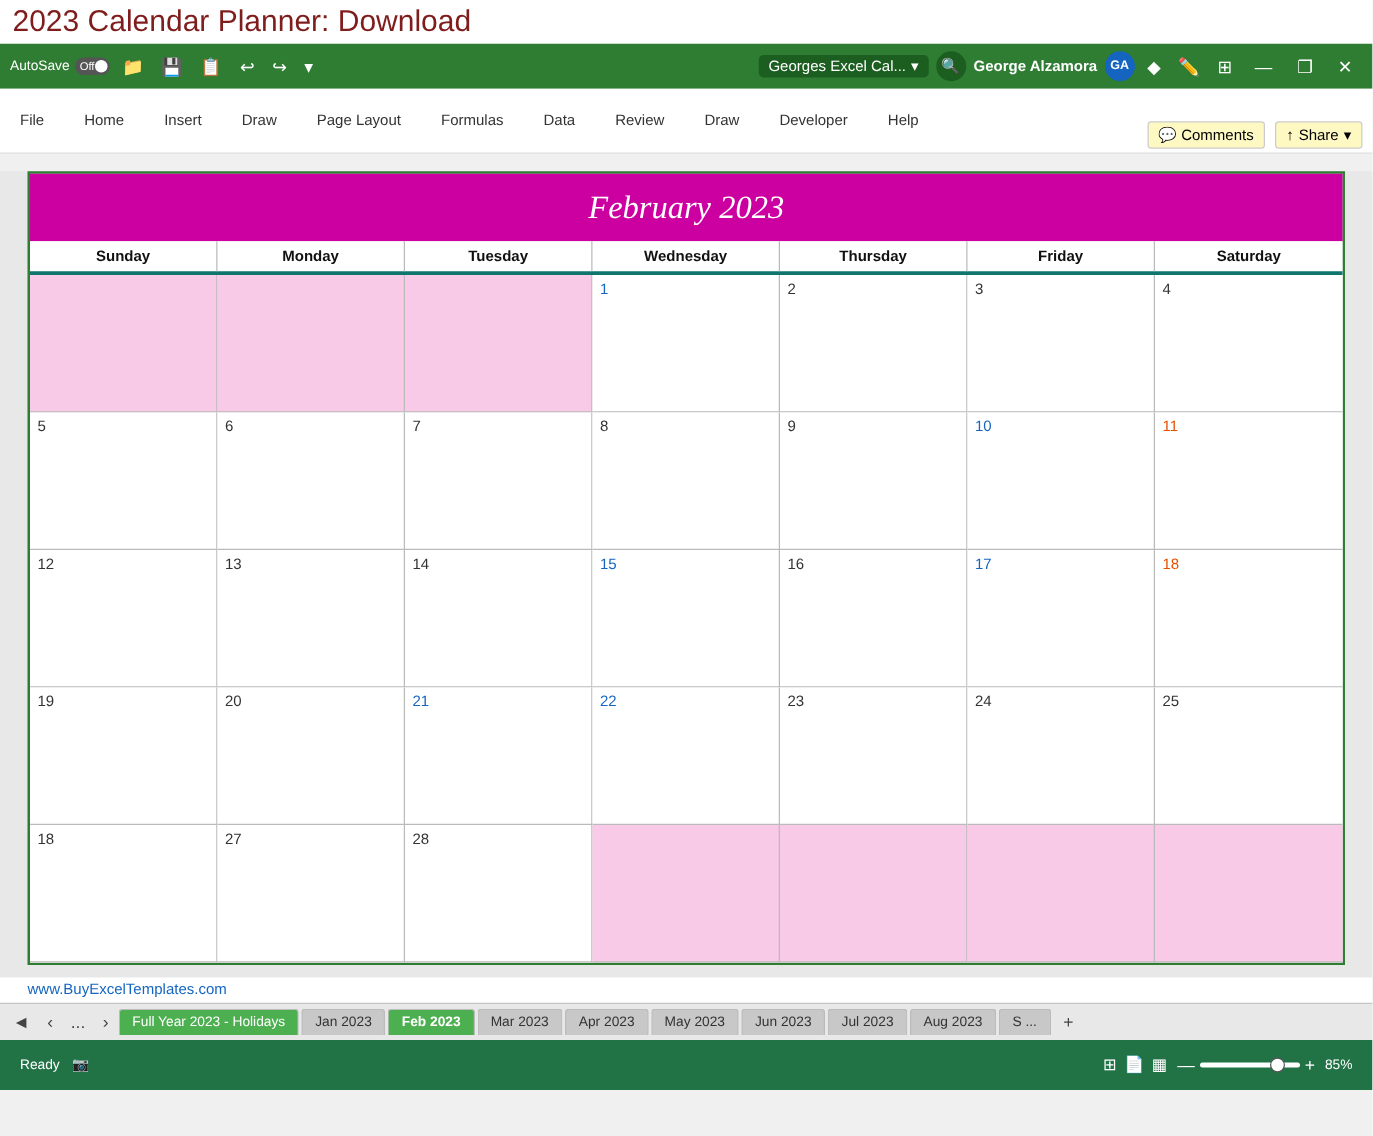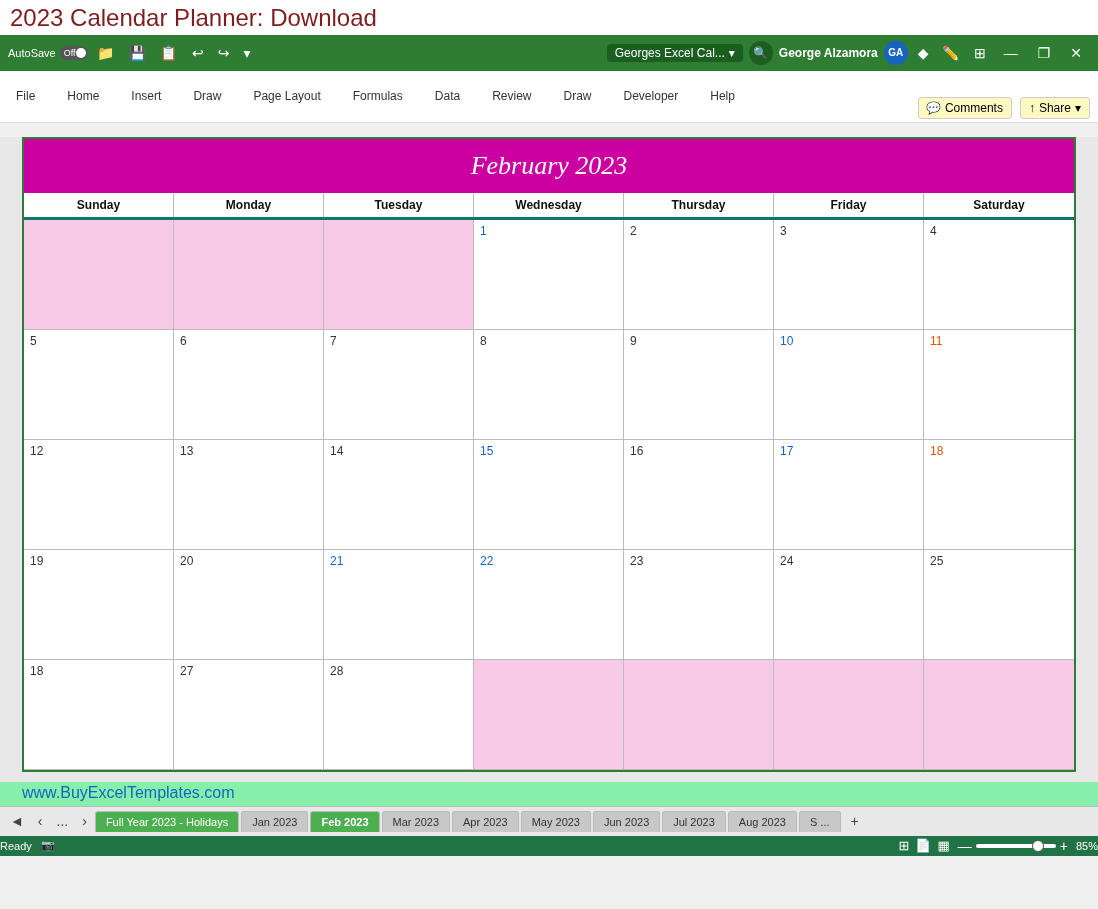--- a/index.html
+++ b/index.html
@@ -111,39 +111,39 @@
     .day-num {
       font-size: 12px;
       text-align: right;
       color: #333;
     }
     .day-num.blue { color: #1565c0; }
     .day-num.orange { color: #e65100; }
 
     
     .watermark {
-      font-size: 16px; color: #1565c0; padding: 2px 22px 4px 22px; background: #86efac;
+      font-size: 12px; color: #1565c0; padding: 2px 22px 4px 22px; background: #ffffff;
     }
 
     
     .tabs-bar {
       background: #e8e8e8; border-top: 1px solid #bbb; display: flex; align-items: center; height: 30px; padding: 0 4px; gap: 2px;
     }
     .tab-nav { color: #444; font-size: 14px; padding: 2px 6px; cursor: pointer; }
     .sheet-tab {
       font-size: 11px; padding: 4px 10px; cursor: pointer; border: 1px solid #bbb;
       border-bottom: none; border-radius: 3px 3px 0 0; background: #c8c8c8; color: #333;
     }
     .sheet-tab.active { background: #4caf50; color: white; font-weight: bold; }
     .sheet-tab.green { background: #4caf50; color: white; }
     .tab-add { color: #444; font-size: 14px; padding: 2px 6px; cursor: pointer; margin-left: 2px; }
 
     
     .status-bar {
-      background: #217346; display: flex; align-items: center; height: 20px; padding: 0 0; gap: 10px;
+      background: #217346; display: flex; align-items: center; height: 40px; padding: 0 16px; gap: 10px;
     }
     .status-text { color: white; font-size: 11px; }
     .status-icon { color: white; font-size: 11px; }
     .status-right { margin-left: auto; display: flex; align-items: center; gap: 8px; }
     .status-view-icons { display: flex; gap: 6px; align-items: center; }
     .view-icon { color: white; font-size: 13px; cursor: pointer; }
     .zoom-slider { display: flex; align-items: center; gap: 4px; }
     .zoom-text { color: white; font-size: 11px; }
     .slider-track {
       width: 80px; height: 4px; background: white; border-radius: 2px; position: relative; display: flex; align-items: center;

